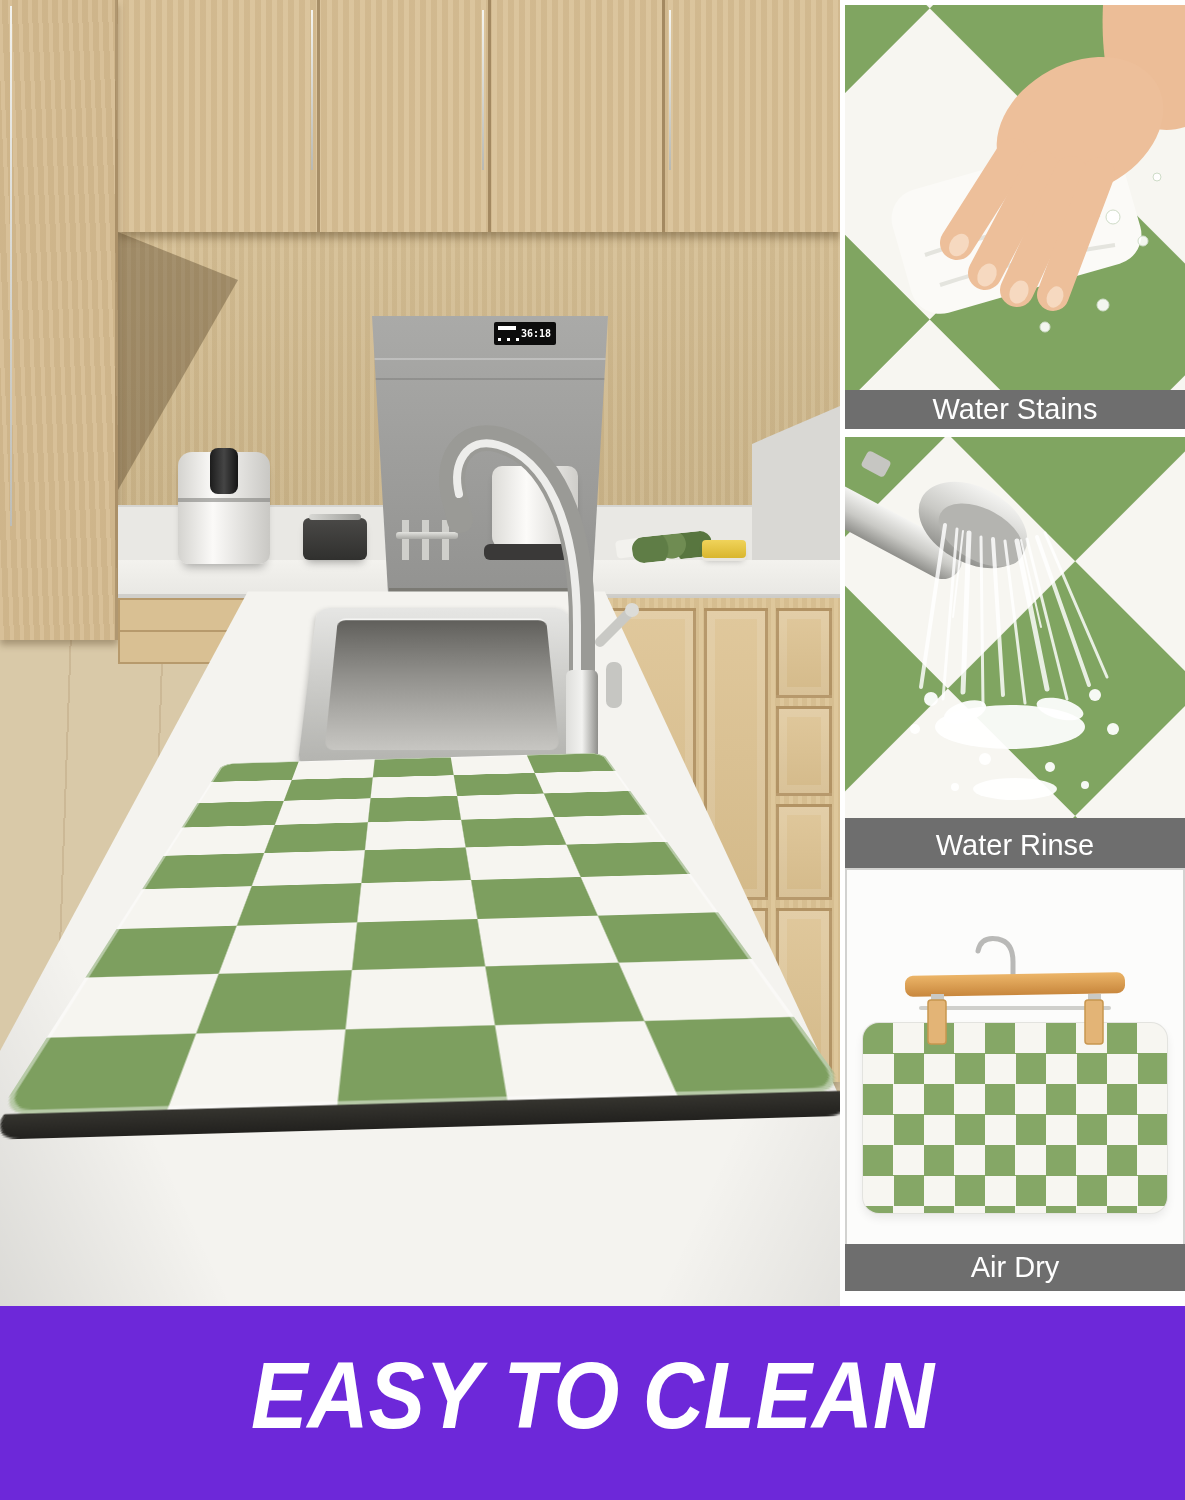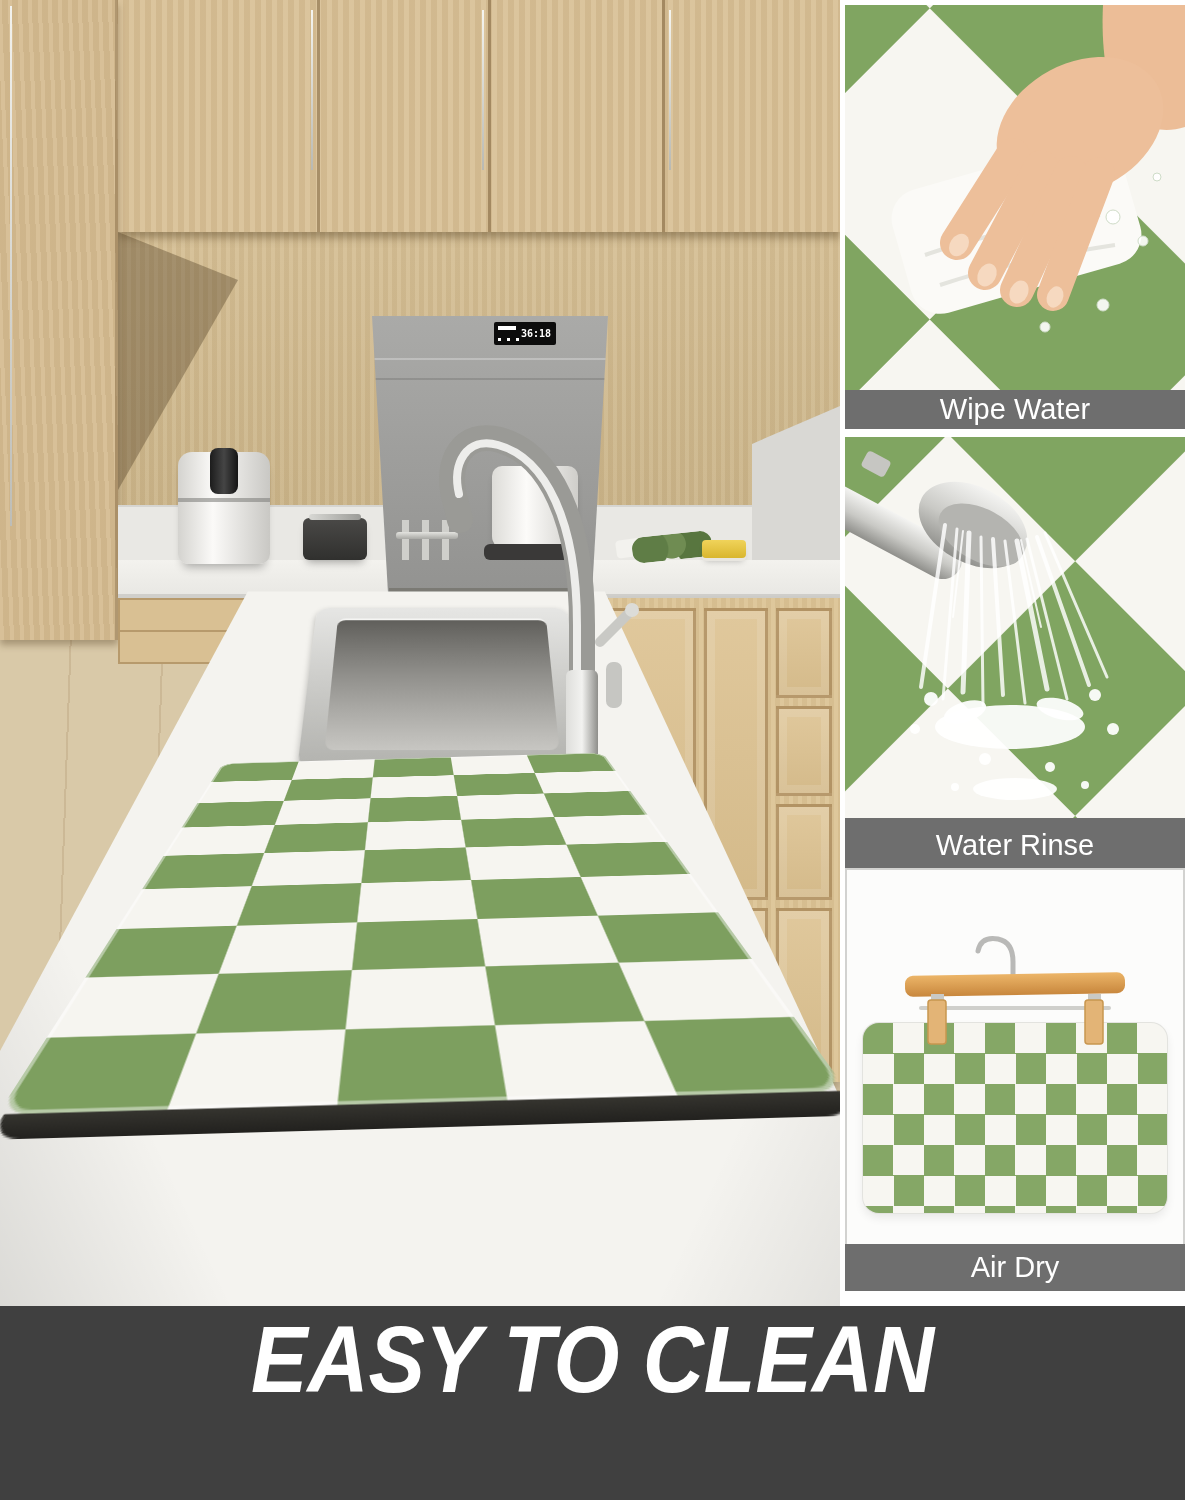--- a/index.html
+++ b/index.html
@@ -137,22 +137,22 @@
     background-size:61px 61px;
     box-shadow:0 0 0 1px #e3e3df,0 5px 10px rgba(0,0,0,.08);}
 
   .lbl{left:0;right:0;background:#6e6e6e;color:#fff;display:flex;align-items:center;
     justify-content:center;font:400 29px/1 "Liberation Sans",sans-serif;}
   .lbl1{top:390px;height:39px;}
   .lbl2{top:818px;height:54px;text-align:right;}
   .lbl3{top:1244px;height:47px;}
 
   
-  .banner{left:0;top:1306px;width:1185px;height:194px;background:#404040;
-    display:flex;justify-content:center;}
+  .banner{left:0;top:1306px;width:1185px;height:194px;background:#6d28d9;
+    display:flex;align-items:center;justify-content:center;}
   .banner span{position:static;font:italic 700 94px "Liberation Sans",sans-serif;color:#fff;
     transform:scaleX(.9);padding-bottom:14px;white-space:nowrap;}
 </style>
 </head>
 <body>
 
 <div class="page">
 
   <div class="photo">
     <div class="floor"></div>
@@ -252,21 +252,21 @@
         <ellipse cx="210" cy="292" rx="8" ry="11" fill="#f6d9c0" transform="rotate(22 210 292)"></ellipse>
         <g fill="rgba(255,255,255,.9)" stroke="#cfdcc8" stroke-width="1">
           <circle cx="268" cy="212" r="7"></circle>
             <circle cx="298" cy="236" r="5"></circle>
           <circle cx="258" cy="300" r="6"></circle>
             <circle cx="200" cy="322" r="5"></circle>
           <circle cx="312" cy="172" r="4"></circle>
         </g>
       </svg>
     </div>
-    <div class="lbl lbl1">Wipe Water</div>
+    <div class="lbl lbl1">Water Stains</div>
 
     <div class="panel p2">
       <div class="diam"></div>
       <svg class="overlay-svg" viewBox="0 0 340 381">
         <defs>
           <linearGradient id="ch2" x1="0" y1="0" x2="0" y2="1">
             <stop offset="0" stop-color="#f4f4f2"></stop>
               <stop offset=".55" stop-color="#c9c9c5"></stop>
               <stop offset="1" stop-color="#8f8f8b"></stop>
           </linearGradient>

